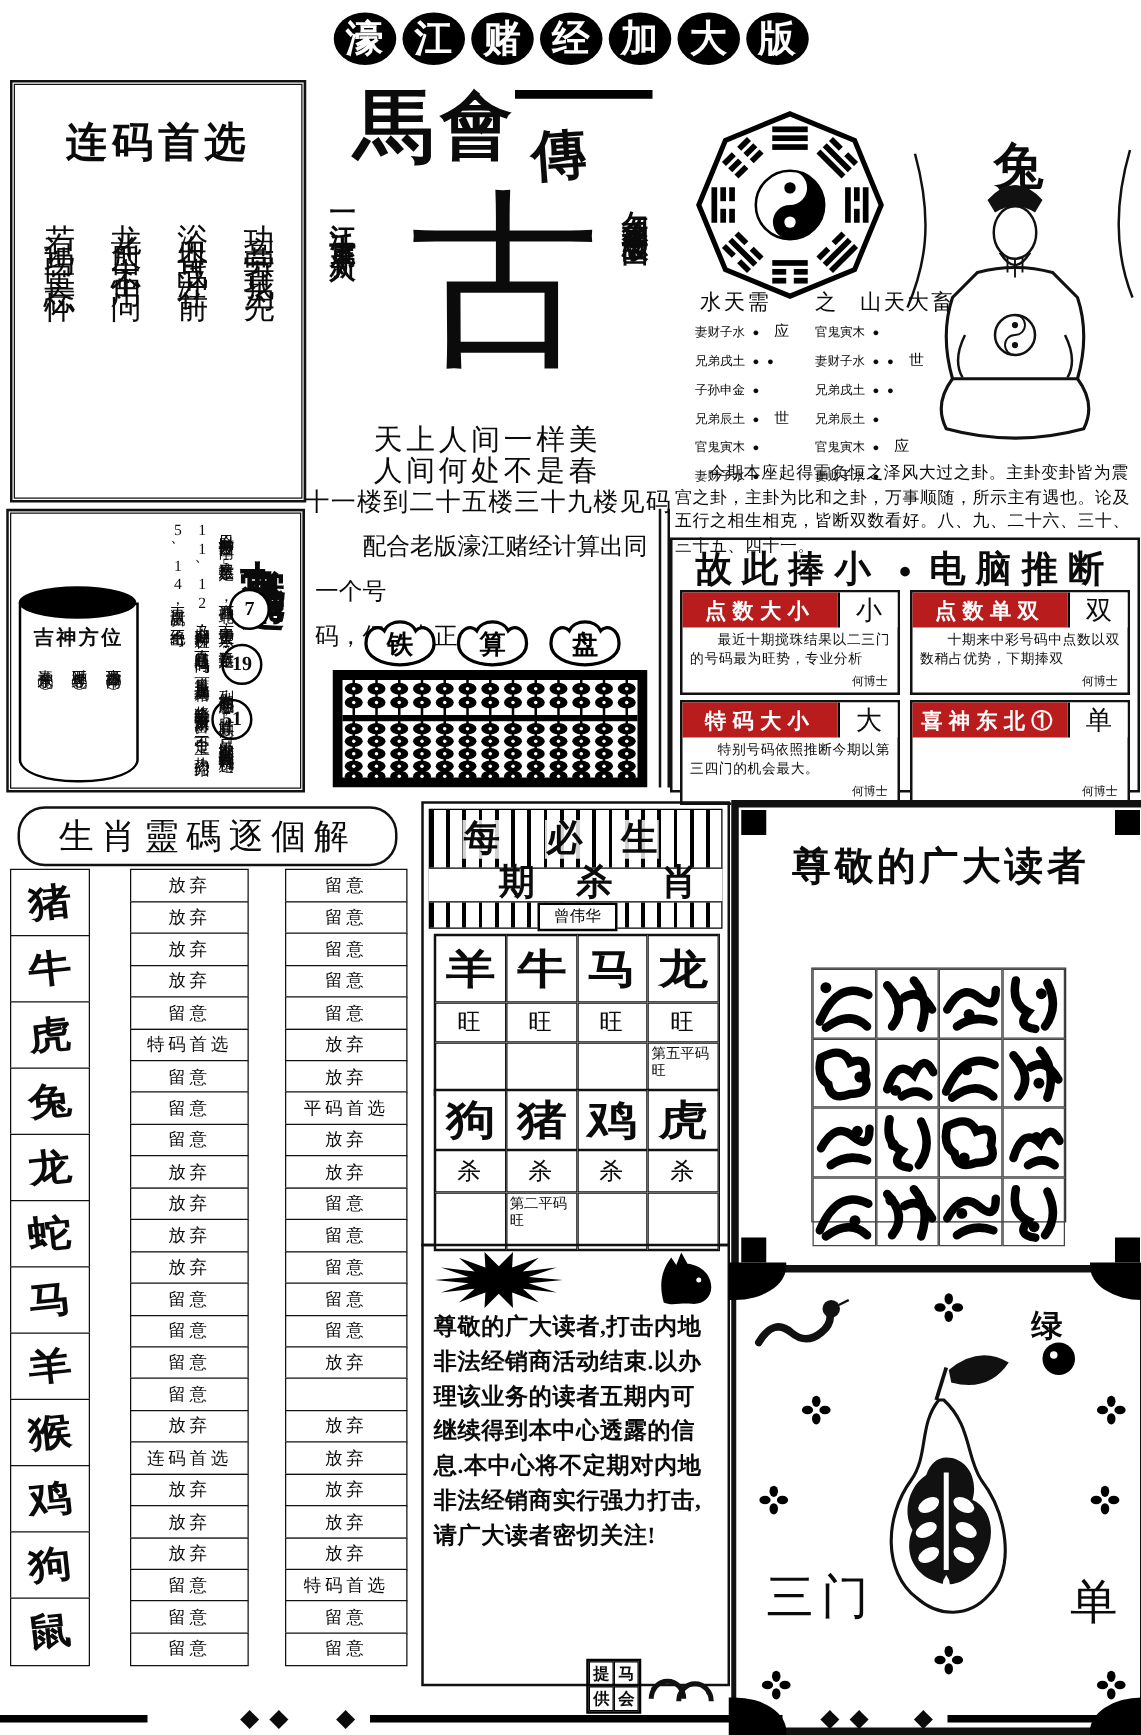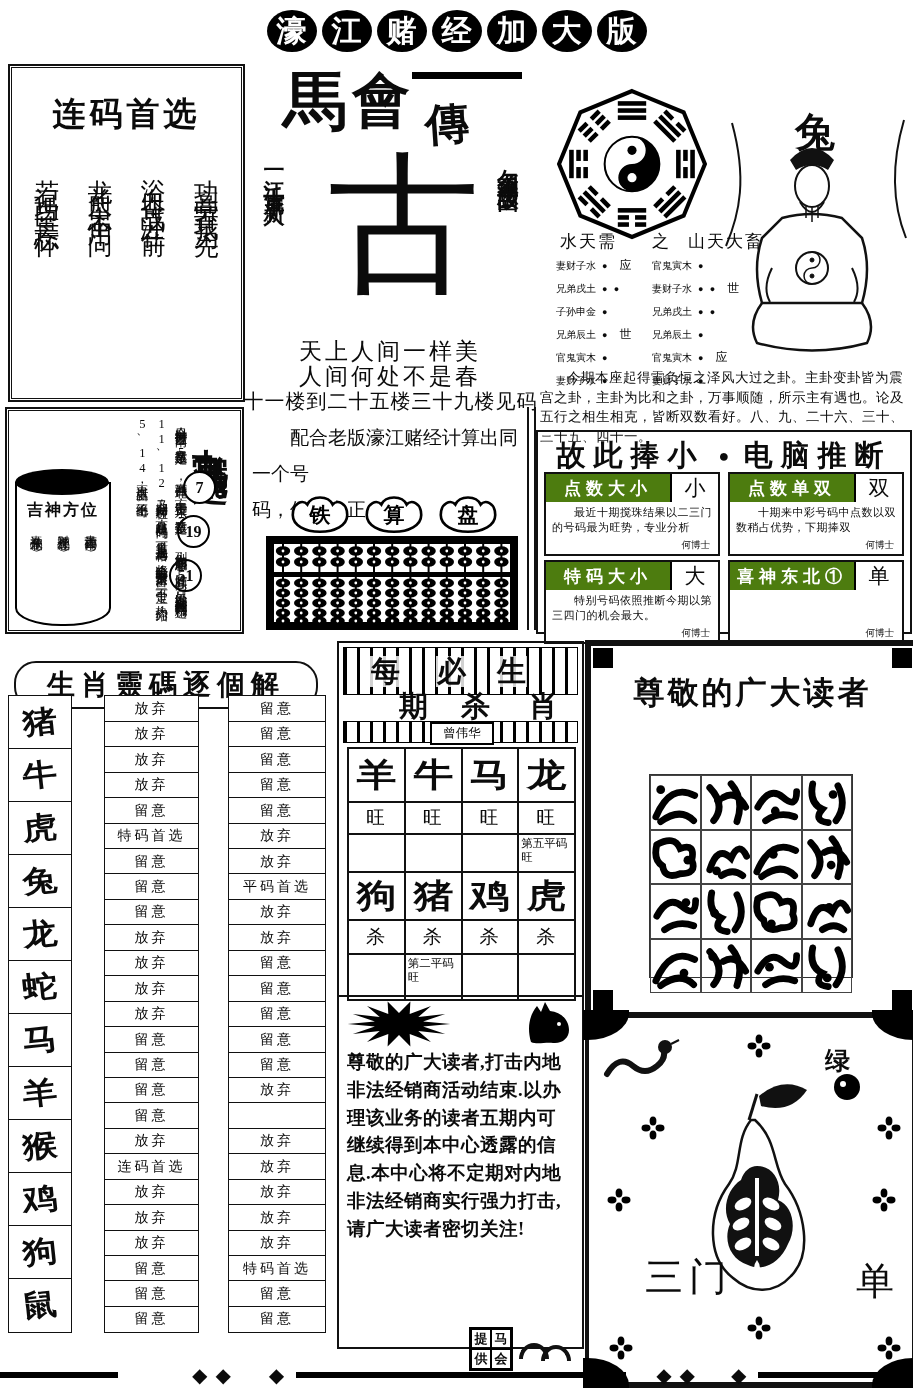--- a/index.html
+++ b/index.html
@@ -24,29 +24,29 @@
   .hexdots{margin-left:6px;font-size:9px;letter-spacing:2px;}
   .hexmark{margin-left:10px;font-size:12px;}
   
   #ninebox{left:5px;top:407px;width:235px;height:223px;border:2px solid #111;box-shadow:inset 0 0 0 1px #fff,inset 0 0 0 2px #111;}
   .circlenum{position:absolute;width:29px;height:29px;border:2.5px solid #000;border-radius:50%;
              display:flex;align-items:center;justify-content:center;font-size:16px;font-weight:bold;background:#fff;}
   
   #panel{left:536px;top:430px;width:372px;height:200px;border:2px solid #111;}
   .subbox{position:absolute;width:172px;height:80px;border:2px solid #111;background:#fff;}
   .subhead{display:flex;height:28px;}
-  .subhead .lbl{flex:1;background:#4d7c0f;color:#fff;font-size:17px;font-weight:bold;
+  .subhead .lbl{flex:1;background:#b91c1c;color:#fff;font-size:17px;font-weight:bold;
                 display:flex;align-items:center;justify-content:center;letter-spacing:5px;}
   .subhead .val{width:46px;background:#fff;border-left:2px solid #000;display:flex;align-items:center;
                 justify-content:center;font-size:21px;}
   .subtext{font-size:11px;line-height:1.35;padding:3px 6px 0 6px;text-indent:2em;letter-spacing:.5px;}
   .subsign{position:absolute;right:8px;bottom:2px;font-size:9.5px;}
   
   #ztitle{left:14px;top:645px;width:300px;height:44px;border:2.5px solid #111;border-radius:22px;
-          display:flex;align-items:center;justify-content:center;font-size:28px;font-weight:bold;letter-spacing:6px;margin-top:16px;}
+          display:flex;align-items:center;justify-content:center;font-size:28px;font-weight:normal;letter-spacing:6px;}
   .zcol{position:absolute;display:flex;flex-direction:column;}
   .zcell{flex:1;border:1.6px solid #111;margin-top:-1.6px;display:flex;align-items:center;justify-content:center;
          font-size:14px;letter-spacing:3px;background:#fff;}
   .acell{flex:1;border:1.6px solid #111;margin-top:-1.6px;display:flex;align-items:center;justify-content:center;background:#fff;}
   .acell span{font-size:30px;font-weight:bold;transform:rotate(-6deg) scaleX(1.15);}
   
   #killbox{left:337px;top:641px;width:243px;height:352px;border:2px solid #111;}
   #killhead{position:absolute;left:4px;top:4px;width:233px;height:94px;
             background:repeating-linear-gradient(90deg,#000 0 3px,#fff 3px 13px);border:1px solid #000;}
   #killband{position:absolute;left:-1px;top:46px;width:235px;height:26px;background:#fff;border-top:1px solid #000;border-bottom:1px solid #000;}
@@ -815,21 +815,21 @@
         <rect x="70" y="100" width="4" height="78" fill="#fff"></rect>
         <ellipse cx="58" cy="126" rx="9" ry="5.5" fill="#fff" transform="rotate(-28 58 126)"></ellipse>
         <ellipse cx="86" cy="126" rx="9" ry="5.5" fill="#fff" transform="rotate(28 86 126)"></ellipse>
         <ellipse cx="56" cy="146" rx="9" ry="5.5" fill="#fff" transform="rotate(-28 56 146)"></ellipse>
         <ellipse cx="88" cy="146" rx="9" ry="5.5" fill="#fff" transform="rotate(28 88 146)"></ellipse>
         <ellipse cx="58" cy="166" rx="9" ry="5.5" fill="#fff" transform="rotate(-28 58 166)"></ellipse>
         <ellipse cx="86" cy="166" rx="9" ry="5.5" fill="#fff" transform="rotate(28 86 166)"></ellipse>
         <path d="M72,182 q6,8 0,16 q-6,-8 0,-16" fill="#fff"></path>
       </svg>
     </div>
-    <div style="position:absolute;left:24px;top:236px;font-size:38px;letter-spacing:6px;margin-left:32px;">三门</div>
+    <div style="position:absolute;left:24px;top:236px;font-size:38px;letter-spacing:6px;">三门</div>
     <div style="position:absolute;right:18px;top:240px;font-size:38px;">单</div>
     <div id="clovers">
         <div style="position: absolute; left: 158px; top: 18px;"><svg width="24" height="24" viewBox="0 0 24 24" fill="#000">
    <ellipse cx="12" cy="5" rx="3.4" ry="4.5"></ellipse>
             <ellipse cx="12" cy="19" rx="3.4" ry="4.5"></ellipse>
    <ellipse cx="5" cy="12" rx="4.5" ry="3.4"></ellipse>
             <ellipse cx="19" cy="12" rx="4.5" ry="3.4"></ellipse>
           </svg></div>
         <div style="position: absolute; left: 52px; top: 100px;"><svg width="24" height="24" viewBox="0 0 24 24" fill="#000">
    <ellipse cx="12" cy="5" rx="3.4" ry="4.5"></ellipse>

